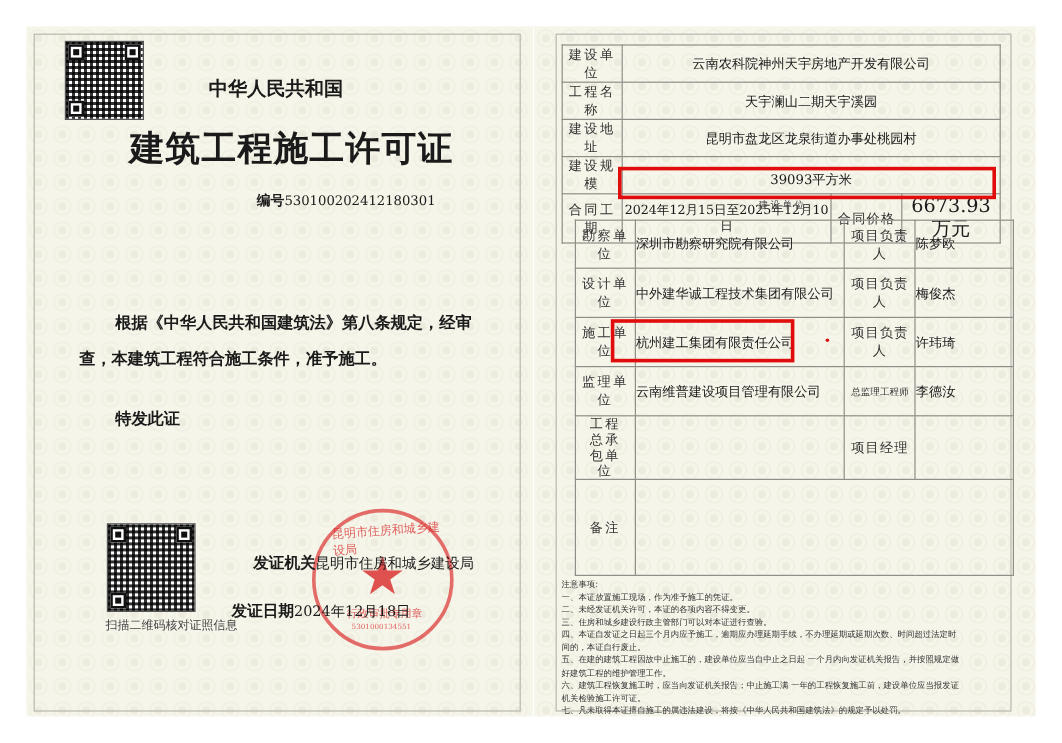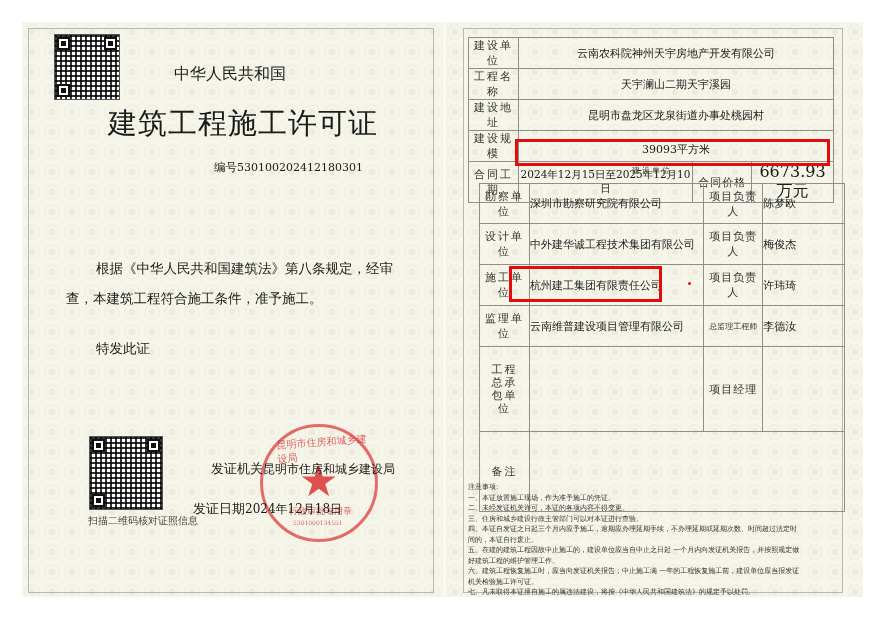--- a/index.html
+++ b/index.html
@@ -25,21 +25,21 @@
     background-image:
       linear-gradient(90deg, rgba(0,0,0,0.8) 50%, transparent 50%),
       linear-gradient(rgba(0,0,0,0.8) 50%, transparent 50%);
     background-size:5px 7px, 7px 5px;
     border:1px solid #555;
   }
   .qr .finder { position:absolute; width:9px; height:9px; border:2px solid #111; background:#fff; }
   .qr .finder::after { content:""; position:absolute; left:2px; top:2px; width:5px; height:5px; background:#111; }
 
   .t { position:absolute; white-space:nowrap; }
-  .bold { font-weight:normal; }
+  .bold { font-weight:bold; }
 
   table.grid { position:absolute; border-collapse:collapse; }
   table.grid td { border:1px solid #8f8e88; padding:0; font-size:11px; vertical-align:middle; }
   td.lbl { font-size:8.5px; letter-spacing:2px; color:#333; text-align:center; }
   td.val { text-align:center; font-size:11px; }
   td.lval { text-align:left; padding-left:4px; font-size:11px; }
 
   .redbox { position:absolute; border:3px solid #e10d0d; box-sizing:border-box; }
   .reddot { position:absolute; width:3px; height:3px; border-radius:50%; background:#e10d0d; }
 
@@ -162,21 +162,21 @@
       <td class="lbl" style="letter-spacing:1px;">项目负责人</td>
       <td class="lval">许玮琦</td>
     </tr>
     <tr style="height:41px;">
       <td class="lbl">监理单位</td>
       <td class="lval">云南维普建设项目管理有限公司</td>
       <td class="lbl" style="letter-spacing:0px;font-size:8px;">总监理工程师</td>
       <td class="lval">李德汝</td>
     </tr>
     <tr style="height:41px;">
-      <td class="lbl" style="padding:16px 6px;line-height:13px;white-space:normal;">工程总承包单位</td>
+      <td class="lbl" style="padding:0 6px;line-height:13px;white-space:normal;">工程总承包单位</td>
       <td class="lval"></td>
       <td class="lbl" style="letter-spacing:1px;">项目经理</td>
       <td class="lval"></td>
     </tr>
     <tr style="height:80px;">
       <td class="lbl">备注</td>
       <td colspan="3"></td>
     </tr>
   </tbody>
     </table>

